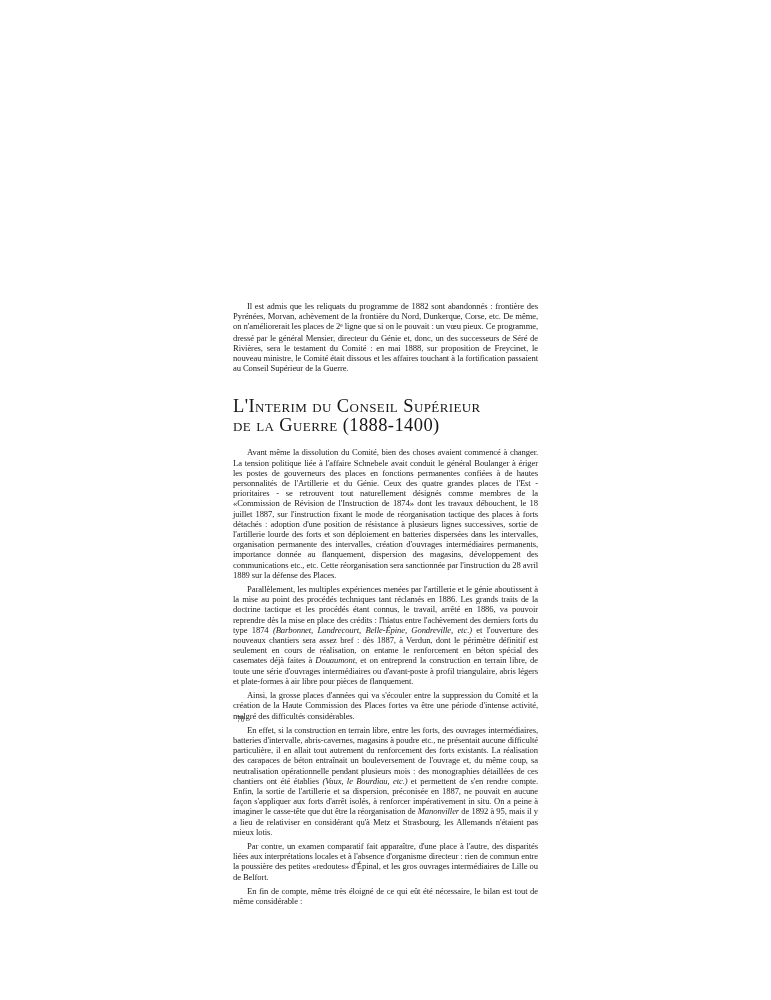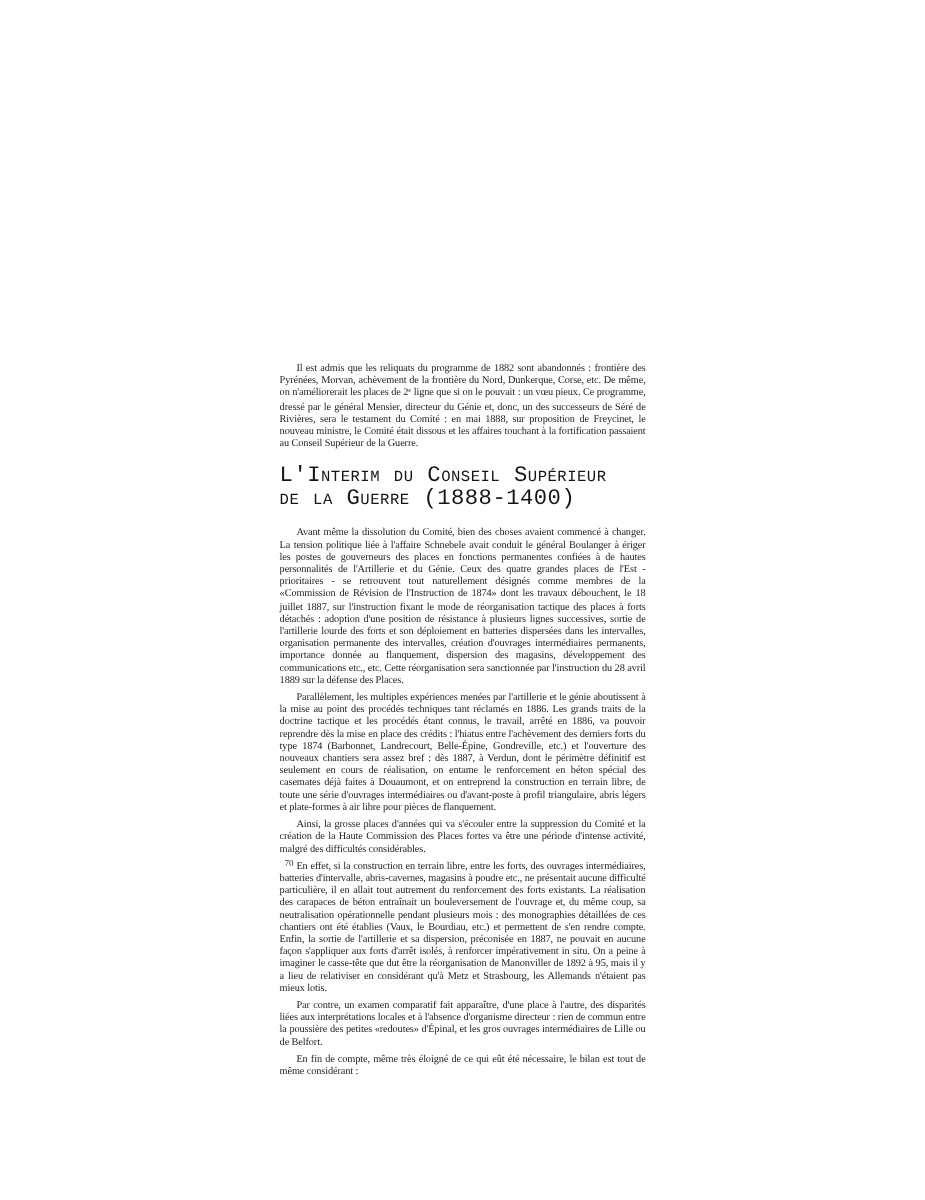--- a/index.html
+++ b/index.html
@@ -24,36 +24,35 @@
   }
   .body-par {
     margin: 0 0 4px 0;
     font-size: 8.6px;
     line-height: 10.2px;
     letter-spacing: -0.1px;
     text-align: justify;
     text-indent: 14px;
     color: #222222;
   }
-  .body-par .i { }
+  .body-par .i { font-style: italic; }
   .body-par .sup {
     font-size: 0.62em;
     position: relative;
     top: -0.45em;
     letter-spacing: 0;
   }
   .heading {
-    margin: 14px 0 13px 0;
+    margin: 24px 0 13px 0;
     font-weight: normal;
     font-variant: small-caps;
     font-size: 18.5px;
     line-height: 18.5px;
     letter-spacing: 0.4px;
     color: #161616;
-    font-family: Liberation Mono, monospace;
   }
   .heading .hline { display: block; }
   .page-number {
     position: absolute;
     left: 237px;
     top: 715px;
     font-size: 7.5px;
     color: #333333;
   }
 </style>
@@ -68,18 +67,18 @@
     <h1 class="heading">
       <span class="hline">L'Interim du Conseil Supérieur</span>
       <span class="hline">de la Guerre (1888-1400)</span>
     </h1>
 
     <p class="body-par"><span>Avant même la dissolution du Comité, bien des choses avaient commencé à changer. La tension politique liée à l'affaire Schnebele avait conduit le général Boulanger à ériger les postes de gouverneurs des places en fonctions permanentes confiées à de hautes personnalités de l'Artillerie et du Génie. Ceux des quatre grandes places de l'Est - prioritaires - se retrouvent tout naturellement désignés comme membres de la «Commission de Révision de l'Instruction de 1874» dont les travaux débouchent, le 18 juillet 1887, sur l'instruction fixant le mode de réorganisation tactique des places à forts détachés : adoption d'une position de résistance à plusieurs lignes successives, sortie de l'artillerie lourde des forts et son déploiement en batteries dispersées dans les intervalles, organisation permanente des intervalles, création d'ouvrages intermédiaires permanents, importance donnée au flanquement, dispersion des magasins, développement des communications etc., etc. Cette réorganisation sera sanctionnée par l'instruction du 28 avril 1889 sur la défense des Places.</span></p>
     <p class="body-par"><span>Parallèlement, les multiples expériences menées par l'artillerie et le génie aboutissent à la mise au point des procédés techniques tant réclamés en 1886. Les grands traits de la doctrine tactique et les procédés étant connus, le travail, arrêté en 1886, va pouvoir reprendre dès la mise en place des crédits : l'hiatus entre l'achèvement des derniers forts du type 1874 </span><span class="i">(Barbonnet, Landrecourt, Belle-Épine, Gondreville, etc.)</span><span> et l'ouverture des nouveaux chantiers sera assez bref : dès 1887, à Verdun, dont le périmètre définitif est seulement en cours de réalisation, on entame le renforcement en béton spécial des casemates déjà faites à </span><span class="i">Douaumont</span><span>, et on entreprend la construction en terrain libre, de toute une série d'ouvrages intermédiaires ou d'avant-poste à profil triangulaire, abris légers et plate-formes à air libre pour pièces de flanquement.</span></p>
     <p class="body-par"><span>Ainsi, la grosse places d'années qui va s'écouler entre la suppression du Comité et la création de la Haute Commission des Places fortes va être une période d'intense activité, malgré des difficultés considérables.</span></p>
     <p class="body-par"><span>En effet, si la construction en terrain libre, entre les forts, des ouvrages intermédiaires, batteries d'intervalle, abris-cavernes, magasins à poudre etc., ne présentait aucune difficulté particulière, il en allait tout autrement du renforcement des forts existants. La réalisation des carapaces de béton entraînait un bouleversement de l'ouvrage et, du même coup, sa neutralisation opérationnelle pendant plusieurs mois : des monographies détaillées de ces chantiers ont été établies </span><span class="i">(Vaux, le Bourdiau, etc.)</span><span> et permettent de s'en rendre compte. Enfin, la sortie de l'artillerie et sa dispersion, préconisée en 1887, ne pouvait en aucune façon s'appliquer aux forts d'arrêt isolés, à renforcer impérativement in situ. On a peine à imaginer le casse-tête que dut être la réorganisation de </span><span class="i">Manonviller</span><span> de 1892 à 95, mais il y a lieu de relativiser en considérant qu'à Metz et Strasbourg, les Allemands n'étaient pas mieux lotis.</span></p>
     <p class="body-par"><span>Par contre, un examen comparatif fait apparaître, d'une place à l'autre, des disparités liées aux interprétations locales et à l'absence d'organisme directeur : rien de commun entre la poussière des petites «redoutes» d'Épinal, et les gros ouvrages intermédiaires de Lille ou de Belfort.</span></p>
-    <p class="body-par"><span>En fin de compte, même très éloigné de ce qui eût été nécessaire, le bilan est tout de même considérant :</span></p>
+    <p class="body-par"><span>En fin de compte, même très éloigné de ce qui eût été nécessaire, le bilan est tout de même considérable :</span></p>
 
   </div>
 
   <div class="page-number">70</div>
 </div>
 
 </body></html>

